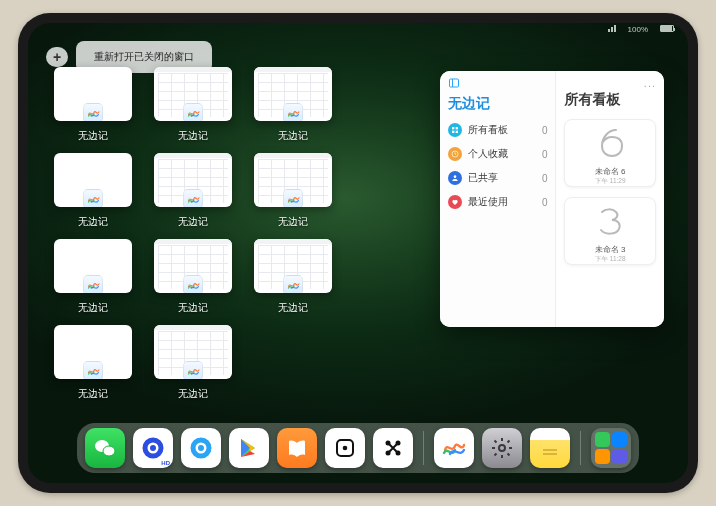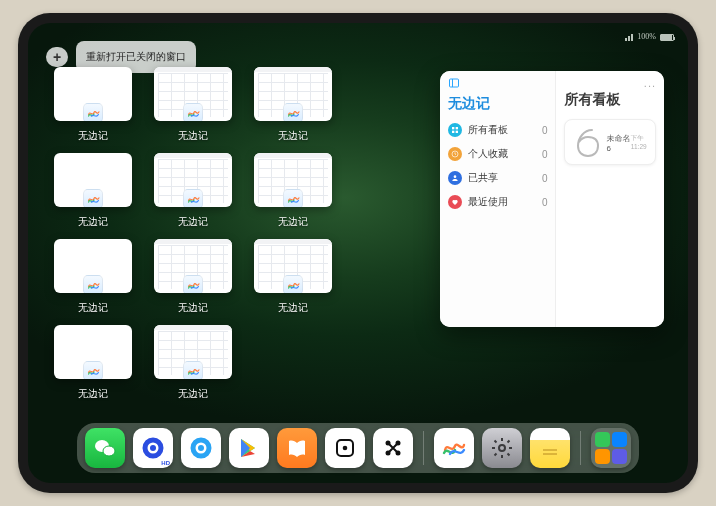--- a/index.html
+++ b/index.html
@@ -16,39 +16,39 @@
   }
   .screen {
     width: 100%; height: 100%;
     background: radial-gradient(ellipse 60% 50% at 48% 38%, #2a5a2f 0%, #163c1d 35%, #0c2a14 60%, #07170c 100%);
     border-radius: 22px;
     position: relative;
     overflow: hidden;
   }
 
   .status-bar {
-    height: 18px; display:flex; justify-content:flex-end; align-items:flex-end;
-    padding: 2px 14px 0 14px; gap:4px;font-family:Liberation Serif, serif;
+    height: 18px; display:flex; justify-content:flex-end; align-items:flex-start;
+    padding: 2px 14px 0 14px; gap:12px;
   }
   .status-bar span { font-size:8px; color:#e8f0e8; opacity:.8; }
   .status-bar .sig { display:flex; gap:1px; align-items:flex-end; }
   .status-bar .sig i { width:2px; background:#e8f0e8; display:block; }
   .status-bar .batt { width:14px; height:7px; border:1px solid #e8f0e8; border-radius:1px; position:relative; }
   .status-bar .batt:after { content:''; position:absolute; right:-2px; top:1.5px; width:1px; height:3px; background:#e8f0e8; }
   .status-bar .batt i { display:block; height:100%; width:90%; background:#e8f0e8; }
 
   .top-row { display:flex; align-items:center; gap:8px; padding:0 0 6px 18px; }
   .plus-btn {
     width:22px; height:20px; border-radius:10px;
     background:rgba(255,255,255,.78); color:#333;
     display:flex; align-items:center; justify-content:center;
     font-size:14px; font-weight:600;
   }
   .reopen-pill {
-    height:32px; padding:0 10px; border-radius:8px;
+    height:32px; padding:0 18px; border-radius:8px;
     background:rgba(255,255,255,.78); color:#222;
     display:flex; align-items:center; font-size:10px;
   }
 
   .workspace { position:absolute; top:42px; left:24px; right:24px; bottom:62px; }
 
   .grid {
     position:absolute; left:2px; top:2px;
     display:grid; grid-template-columns:repeat(4,78px);
     column-gap:22px; row-gap:10px;
@@ -97,21 +97,21 @@
   .more-dots { position:absolute; top:6px; right:8px; color:#aaa; font-size:11px; letter-spacing:1px; }
 
   .cat-list { margin-top:10px; display:flex; flex-direction:column; gap:10px; }
   .cat-item { display:flex; align-items:center; gap:6px; font-size:10px; color:#3b3b3b; }
   .cat-item .count { margin-left:auto; color:#949494; font-size:10px; }
   .cat-dot { width:14px; height:14px; border-radius:50%; display:flex; align-items:center; justify-content:center; }
   .cat-dot svg { width:8px; height:8px; fill:#fff; }
 
   .board-card {
     margin-top:10px; background:#fff; border:1px solid #eee; border-radius:8px;
-    display:flex; flex-direction:row; align-items:center;
+    display:flex; flex-direction:column; align-items:center;
     box-shadow: 0 1px 3px rgba(0,0,0,.06);
   }
   .board-sketch { width:52px; height:44px; display:flex; align-items:center; justify-content:center; }
   .board-sketch svg { width:40px; height:40px; stroke:#b9b9b9; stroke-width:2; fill:none; stroke-linecap:round; }
   .board-card .bt { font-size:8px; color:#5a5a5a; margin-top:2px; }
   .board-card .bs { font-size:6.5px; color:#b0b0b0; }
 
   .dock {
     position:absolute; left:50%; transform:translateX(-50%);
     bottom:10px; height:50px; padding:5px 8px;
@@ -347,20 +347,29 @@
           <div id="boards">
               <div class="board-card">
                 <div class="board-sketch">
                   <svg viewBox="0 0 40 40">
                     <path d="M26 8c-8 0-14 8-14 16 0 6 4 10 10 10s10-4 10-10-4-9-10-9c-4 0-7 2-9 5"></path>
                   </svg>
                 </div>
                 <div class="bt">未命名 6</div>
                 <div class="bs">下午 11:29</div>
               </div>
+              <div class="board-card">
+                <div class="board-sketch">
+                  <svg viewBox="0 0 40 40">
+                    <path d="M12 12c3-3 10-4 14 0 3 3 1 7-4 8 6 0 9 4 7 9-3 6-14 6-18 1"></path>
+                  </svg>
+                </div>
+                <div class="bt">未命名 3</div>
+                <div class="bs">下午 11:28</div>
+              </div>
             </div>
         </div>
       </div>
 
     </div>
 
     <div class="dock" id="dock">
         <div class="app" style="background:linear-gradient(180deg,#3fe265,#18b63f)">
           <svg viewBox="0 0 24 24" fill="#fff">
             <ellipse cx="9" cy="10" rx="7" ry="6"></ellipse>

